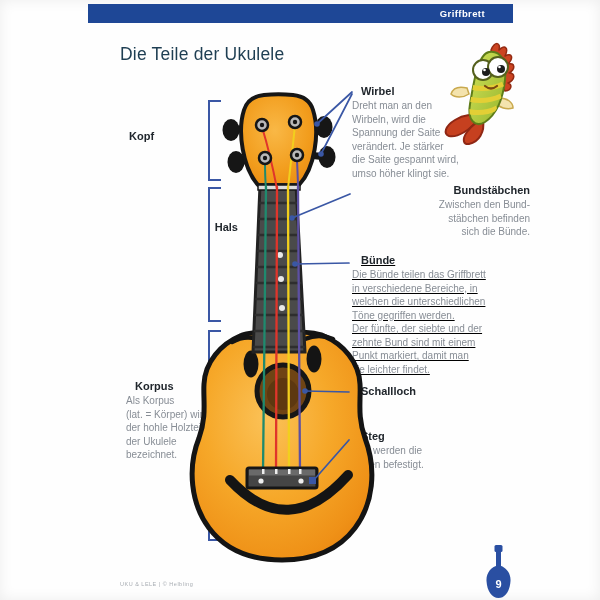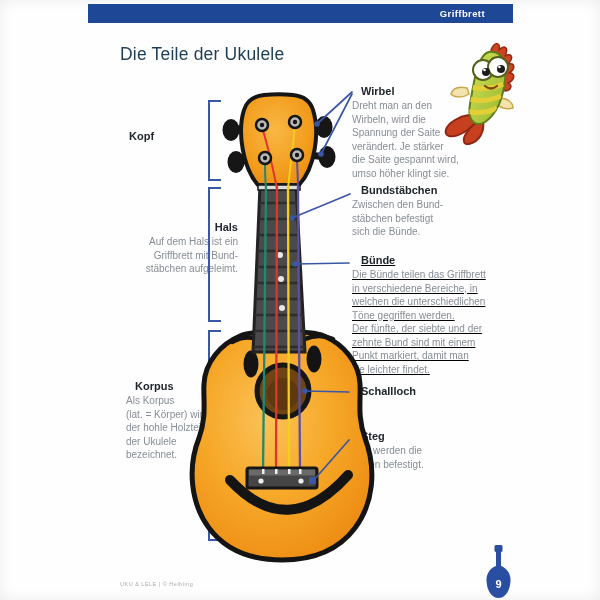--- a/index.html
+++ b/index.html
@@ -79,46 +79,43 @@
     <circle cx="62.5" cy="31" r="1.3" fill="#ffffff"></circle>
 
     <path d="M48,50 Q54,55 60,50" stroke="#7a4a12" stroke-width="2.2" fill="none" stroke-linecap="round"></path>
   </svg>
 
   <div class="label left-label" style="left:120px;top:114px;margin-top:16px;">
     <div class="term">Kopf</div>
   </div>
   <div class="label left-label" style="left:120px;top:221px;text-align:right;">
     <div class="term">Hals</div>
-    <div class="desc">Auf dem Hals ist ein
-Griffbrett mit Bund-
-stäbchen aufgeleimt.</div>
   </div>
   <div class="label left-label" style="left:126px;top:380px;">
     <div class="term">Korpus</div>
     <div class="desc">Als Korpus
 (lat. = Körper) wird
 der hohle Holzteil
 der Ukulele
 bezeichnet.</div>
   </div>
 
   <div class="label right-label" style="left:352px;top:85px;">
     <div class="term">Wirbel</div>
     <div class="desc">Dreht man an den
 Wirbeln, wird die
 Spannung der Saite
 verändert. Je stärker
 die Saite gespannt wird,
 umso höher klingt sie.</div>
   </div>
-  <div class="label right-label" style="left:352px;top:184px;">
+  <div class="label right-label" style="left:352px;top:184px;text-align:right;">
     <div class="term">Bundstäbchen</div>
     <div class="desc">Zwischen den Bund-
-stäbchen befestigt
+stäbchen befinden
 sich die Bünde.</div>
   </div>
   <div class="label right-label" style="left:352px;top:254px;text-decoration:underline;">
     <div class="term">Bünde</div>
     <div class="desc">Die Bünde teilen das Griffbrett
 in verschiedene Bereiche, in
 welchen die unterschiedlichen
 Töne gegriffen werden.
 Der fünfte, der siebte und der
 zehnte Bund sind mit einem

